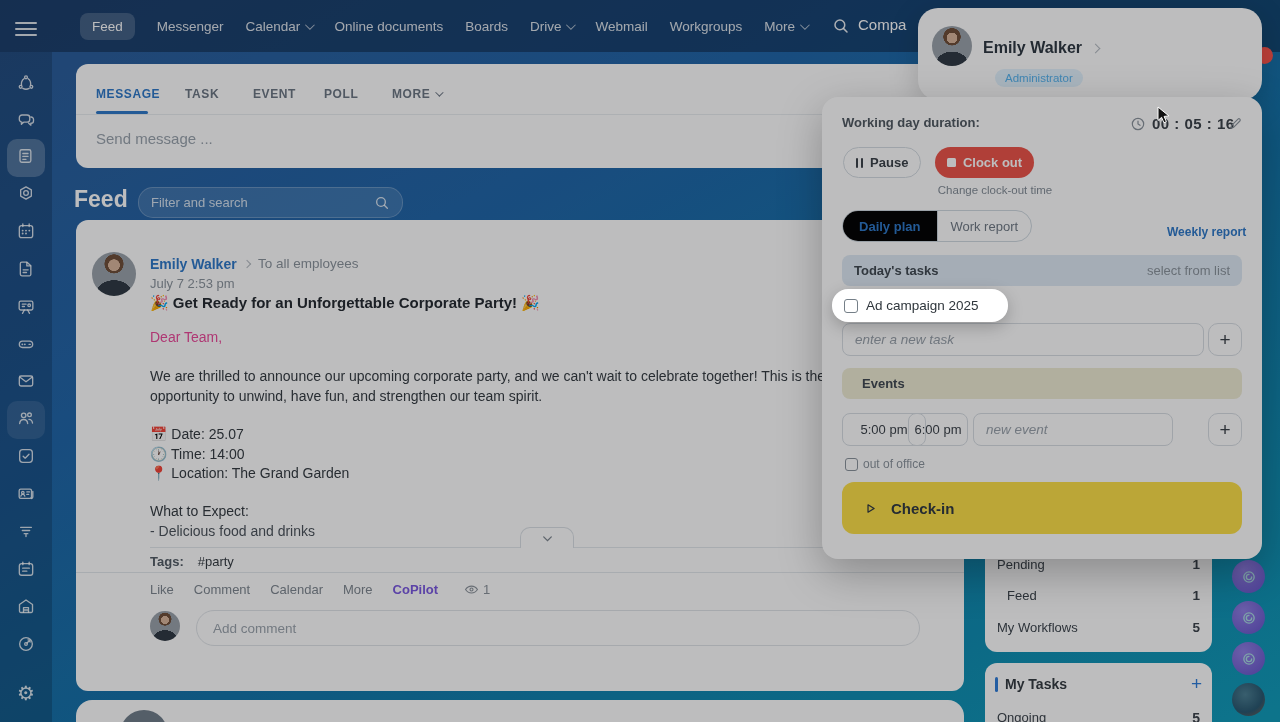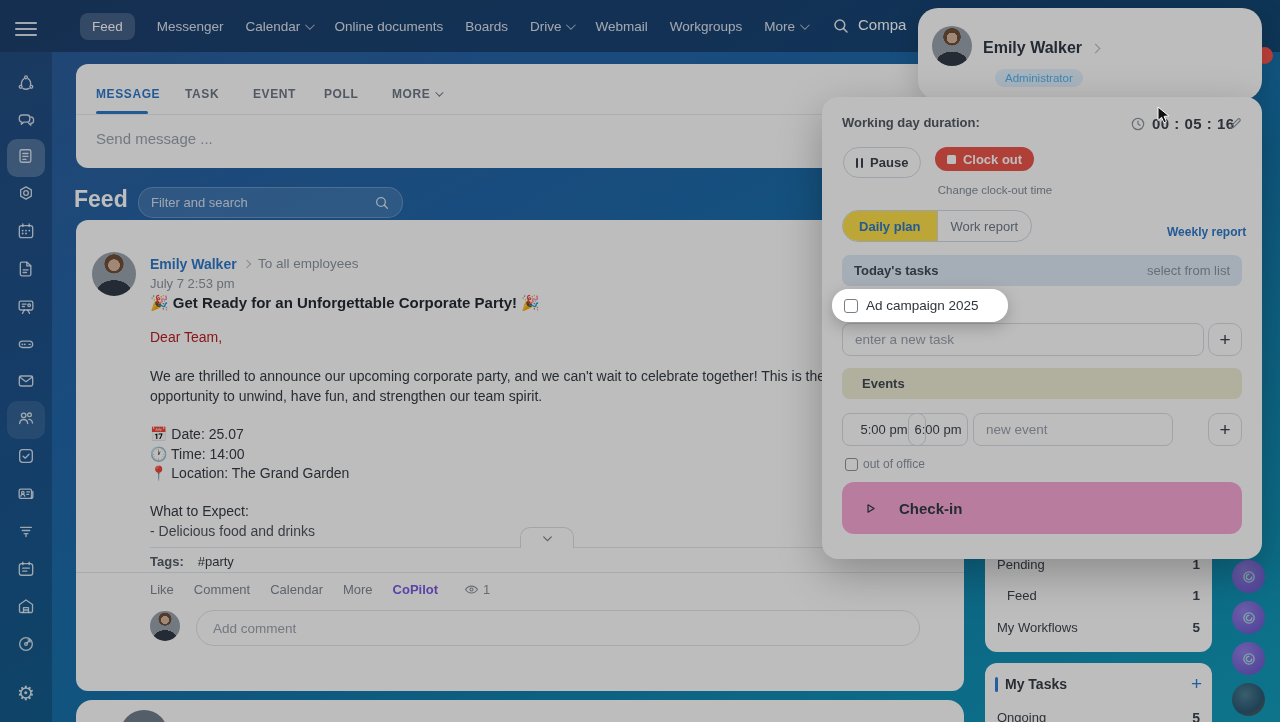--- a/index.html
+++ b/index.html
@@ -54,21 +54,21 @@
   .avatar { border-radius:50%; background-color:#9aa2aa; background-image:
       radial-gradient(circle at 50% 30%, #d9b69c 0 15%, rgba(0,0,0,0) 16%),
       radial-gradient(circle at 50% 27%, #6e4e38 0 24%, rgba(0,0,0,0) 25%),
       radial-gradient(ellipse 40% 30% at 50% 94%, #2e3842 0 99%, rgba(0,0,0,0) 100%); }
   .p-avatar { position:absolute; left:16px; top:32px; width:44px; height:44px; }
   .p-name { position:absolute; left:74px; top:36px; font-size:14px; font-weight:700; color:#2d78c8; cursor:pointer; }
   .p-aud { position:absolute; left:168px; top:36px; font-size:13.5px; color:#8a939c; display:flex; gap:8px; align-items:center;}
   .p-aud .gt { width:6px; height:6px; border-right:1.5px solid #b3bac1; border-top:1.5px solid #b3bac1; transform:rotate(45deg); }
   .p-date { position:absolute; left:74px; top:56px; font-size:13px; color:#8a939c; }
   .p-title { position:absolute; left:74px; top:74px; font-size:15px; font-weight:700; color:#23292f; }
-  .p-greet { position:absolute; left:74px; top:109px; font-size:14px; color:#b91c1c; }
+  .p-greet { position:absolute; left:74px; top:109px; font-size:14px; color:#ec4899; }
   .p-body { position:absolute; left:74px; top:147px; width:794px; font-size:14px; line-height:19.5px; color:#333a40; }
   .p-details { position:absolute; left:74px; top:205px; font-size:14px; line-height:19.5px; color:#333a40; }
   .p-expect-h { position:absolute; left:74px; top:283px; font-size:14px; color:#333a40; }
   .p-expect-i { position:absolute; left:74px; top:303px; font-size:14px; color:#4a525a; }
   .p-div1 { position:absolute; left:74px; top:327px; width:794px; height:1px; background:#e3e8ec; }
   .p-tab { position:absolute; left:444px; top:307px; width:54px; height:21px; background:#fff;
     border:1px solid #dbe0e5; border-bottom:none; border-radius:10px 10px 0 0;
     display:flex; align-items:center; justify-content:center; cursor:pointer; }
   .p-tags { position:absolute; left:74px; top:334px; font-size:13px; color:#333a40; display:flex; gap:14px; }
   .p-tags b { color:#525b64; }
@@ -123,57 +123,57 @@
     box-shadow:0 14px 44px rgba(0,0,0,.28); }
   .wd-label { position:absolute; left:20px; top:18px; font-size:13px; font-weight:700; color:#4f5860; }
   .wd-clock { position:absolute; left:308px; top:19px; }
   .wd-timer { position:absolute; left:330px; top:18px; font-size:15px; font-weight:600; color:#3a4148; letter-spacing:.5px; }
   .wd-pencil { position:absolute; left:406px; top:19px; cursor:pointer; }
   .btn-pause { position:absolute; left:21px; top:50px; width:78px; height:31px; border:1px solid #d5dce2;
     border-radius:16px; background:#fff; display:flex; align-items:center; justify-content:center; gap:7px;
     font-size:13px; font-weight:600; color:#3a4148; cursor:pointer; }
   .pause-ico { display:flex; gap:2.5px; }
   .pause-ico i { width:2.5px; height:10px; background:#3a4148; border-radius:1px; }
-  .btn-clockout { position:absolute; left:113px; top:50px; width:99px; height:24px; border:none;
+  .btn-clockout { position:absolute; left:113px; top:50px; width:99px; height:31px; border:none;
     border-radius:16px; background:#ee5348; display:flex; align-items:center; justify-content:center; gap:7px;
     font-size:13px; font-weight:600; color:#fff; cursor:pointer; }
   .stop-ico { width:9px; height:9px; background:#fff; border-radius:1.5px; }
   .wd-change { position:absolute; left:93px; top:87px; width:160px; text-align:center; font-size:11.5px;
     color:#828c96; cursor:pointer; }
   .seg { position:absolute; left:20px; top:113px; width:190px; height:32px; border:1px solid #cfd9e0;
     border-radius:16px; display:flex; overflow:hidden; }
   .seg div { flex:1; display:flex; align-items:center; justify-content:center; font-size:13px; cursor:pointer; }
-  .seg .on { background:#fde047; color:#2d78c8; font-weight:600; border-right:1px solid #cfd9e0; }
+  .seg .on { background:#000000; color:#2d78c8; font-weight:600; border-right:1px solid #cfd9e0; }
   .seg .off { color:#6e7883; }
   .weekly { position:absolute; left:345px; top:128px; font-size:12px; font-weight:600; color:#2d78c8; cursor:pointer; }
   .bar { position:absolute; left:20px; width:400px; height:31px; border-radius:8px;
     display:flex; align-items:center; padding:0 12px; }
   .bar-today { top:158px; background:#dfeaf4; }
   .bar-today b { font-size:13px; color:#3f4850; flex:1; }
   .bar-today span { font-size:13px; color:#8a939c; cursor:pointer; }
   .bar-events { top:271px; background:#efecd4; }
   .bar-events b { font-size:13px; color:#3f4850;padding-left:8px; }
   .inp { position:absolute; border:1px solid #d7dde3; border-radius:8px; background:#fff;
-    display:flex; align-items:center; padding:0 12px; font-size:13.5px; color:#98a1aa; cursor:text; }
+    display:flex; align-items:center; padding:0 12px; font-size:13.5px; color:#98a1aa; cursor:text;font-style:italic; }
   .inp-task { left:20px; top:226px; width:362px; height:33px; }
   .plusbtn { position:absolute; width:34px; height:33px; border:1px solid #d7dde3; border-radius:10px;
     background:#fff; font-size:19px; color:#3a4148; display:flex; align-items:center; justify-content:center;
     cursor:pointer; }
   .plus1 { left:386px; top:226px; }
   .plus2 { left:386px; top:316px; }
   .timebox { position:absolute; top:316px; height:33px; border:1px solid #d7dde3; border-radius:8px;
     display:flex; align-items:center; justify-content:center; font-size:13px; color:#3a4148; cursor:pointer; }
   .tb1 { left:20px; width:84px; }
   .tb2 { left:86px; width:60px; }
   .inp-event { left:151px; top:316px; width:200px; height:33px; }
   .ooo { position:absolute; left:23px; top:360px; display:flex; align-items:center; gap:5px; cursor:pointer; }
   .ckbox { width:13px; height:13px; border:1.5px solid #8a939c; border-radius:3px; background:#fff; }
   .ooo span { font-size:12px; color:#8a939c; }
-  .checkin { position:absolute; left:20px; top:385px; width:400px; height:52px; background:#f9a8d4;
-    border-radius:12px; display:flex; align-items:center; padding:0 20px; gap:20px; cursor:pointer; }
+  .checkin { position:absolute; left:20px; top:385px; width:400px; height:52px; background:#fde047;
+    border-radius:12px; display:flex; align-items:center; padding:0 20px; gap:12px; cursor:pointer; }
   .checkin span { font-size:15px; font-weight:600; color:#2f3840; }
 
   
   .overlay { position:absolute; inset:0; background:rgba(10,12,16,.27); z-index:50; }
   .spotpill { position:absolute; left:832px; top:289px; width:176px; height:33px; background:#fff;
     border-radius:16px; z-index:60; display:flex; align-items:center; padding:0 12px; gap:8px;
     box-shadow:0 5px 16px rgba(0,0,0,.22); cursor:pointer; }
   .spot-ck { width:14px; height:14px; border:1.5px solid #757f88; border-radius:3px; background:#fff; }
   .spotpill span { font-size:13.5px; color:#2f363c; }
   .cursor { position:absolute; left:1156px; top:106px; z-index:100; pointer-events:none; }

